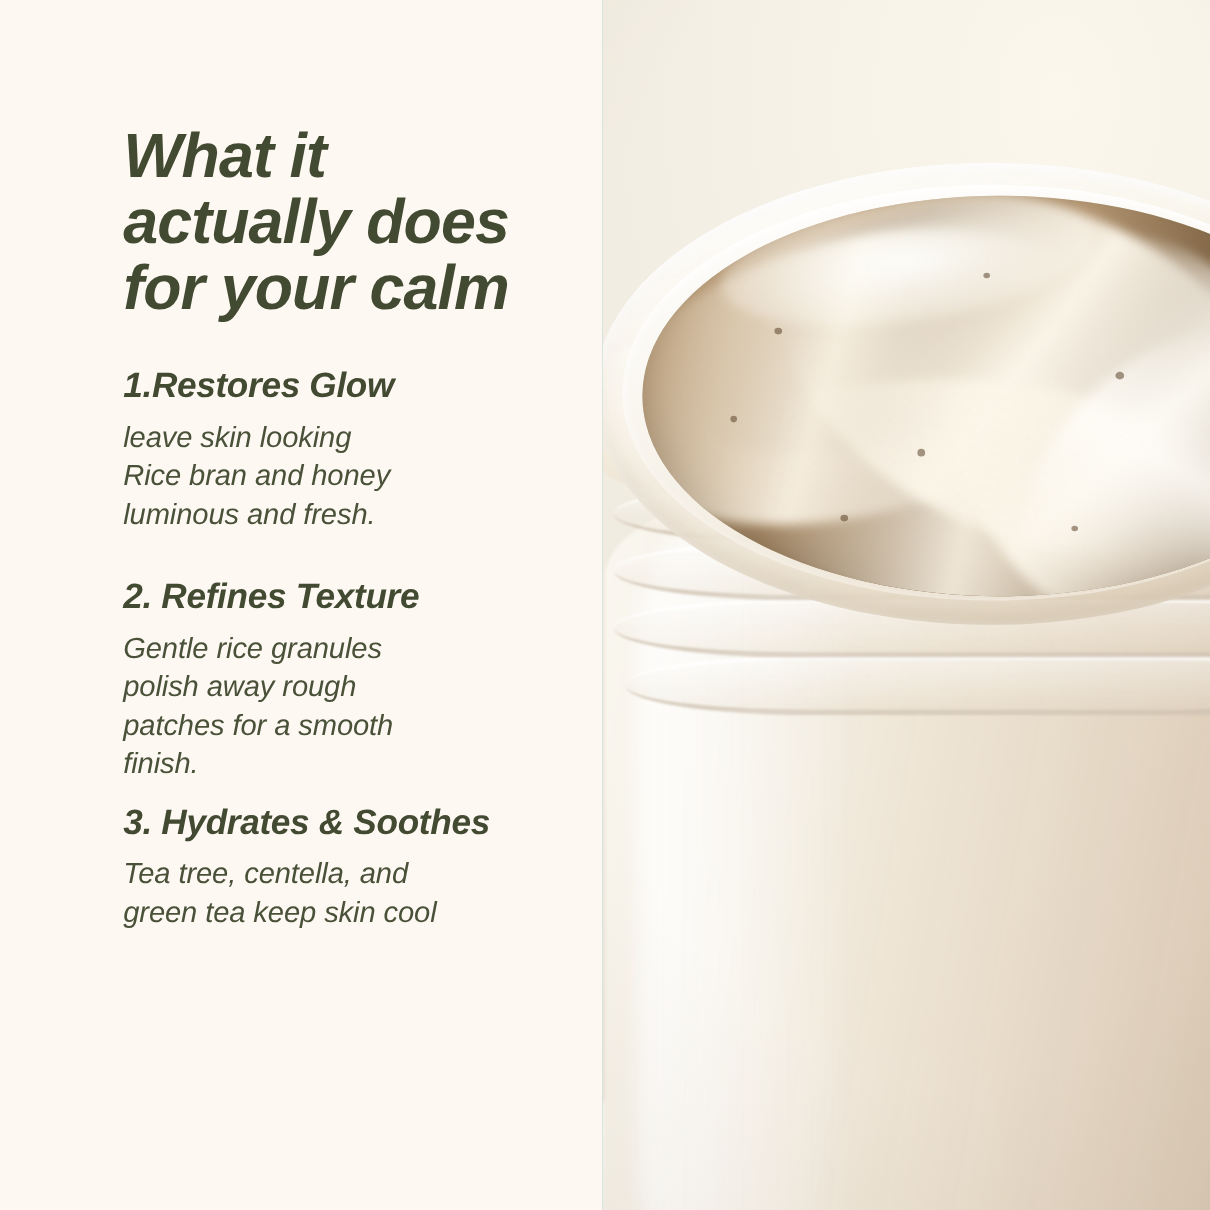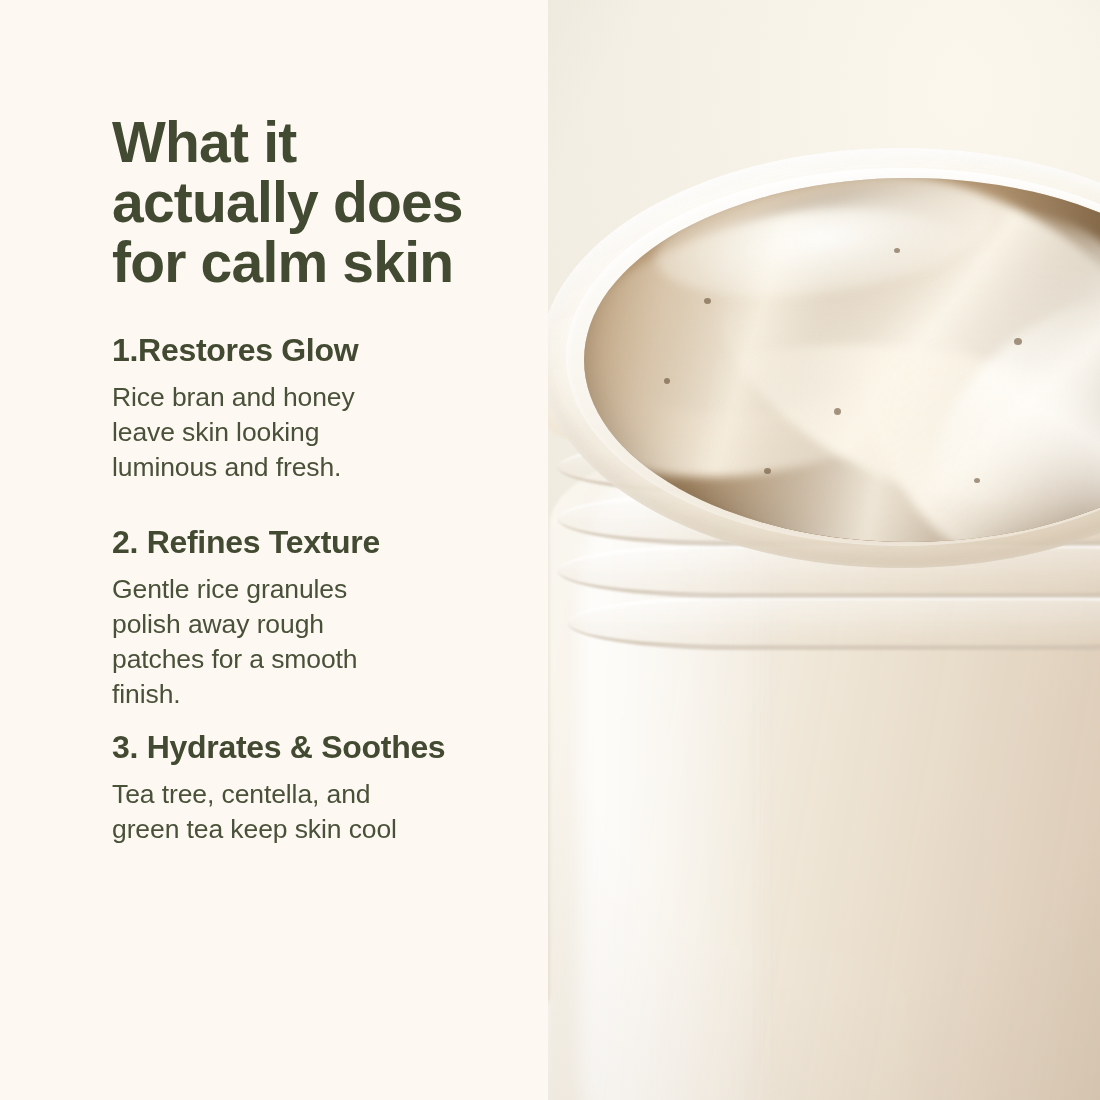--- a/index.html
+++ b/index.html
@@ -6,20 +6,21 @@
   html, body {
     width:1100px; height:1100px;
     overflow:hidden;
     font-family:"Liberation Sans", sans-serif;
   }
   .canvas {
     position:relative;
     width:1100px; height:1100px;
     background:#0f766e;
     display:flex;
+    font-style:italic;
   }
 
   
   .text-panel {
     position:relative;
     width:548px; height:1100px;
     background:#FDF8F2;
     padding:112px 0 0 112px;
     flex:0 0 548px;
     z-index:3;
@@ -262,28 +263,28 @@
 </head>
 <body>
 
 <div class="canvas">
 
   <div class="text-panel">
 
     <h1 class="headline">
       <span class="hl-line">What it</span>
       <span class="hl-line">actually does</span>
-      <span class="hl-line">for calm skin</span>
+      <span class="hl-line">for your calm</span>
     </h1>
 
     <div class="benefit b1">
       <div class="benefit-title">1.Restores Glow</div>
       <div class="benefit-body">
+        <span class="bb-line">leave skin looking</span>
         <span class="bb-line">Rice bran and honey</span>
-        <span class="bb-line">leave skin looking</span>
         <span class="bb-line">luminous and fresh.</span>
       </div>
     </div>
 
     <div class="benefit b2">
       <div class="benefit-title">2. Refines Texture</div>
       <div class="benefit-body">
         <span class="bb-line">Gentle rice granules</span>
         <span class="bb-line">polish away rough</span>
         <span class="bb-line">patches for a smooth</span>

